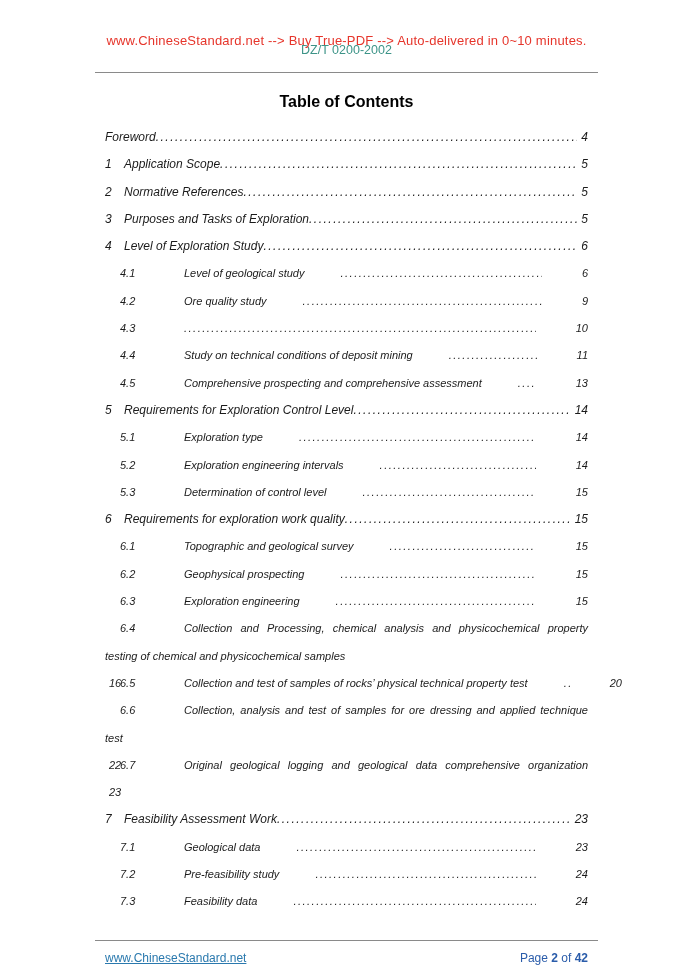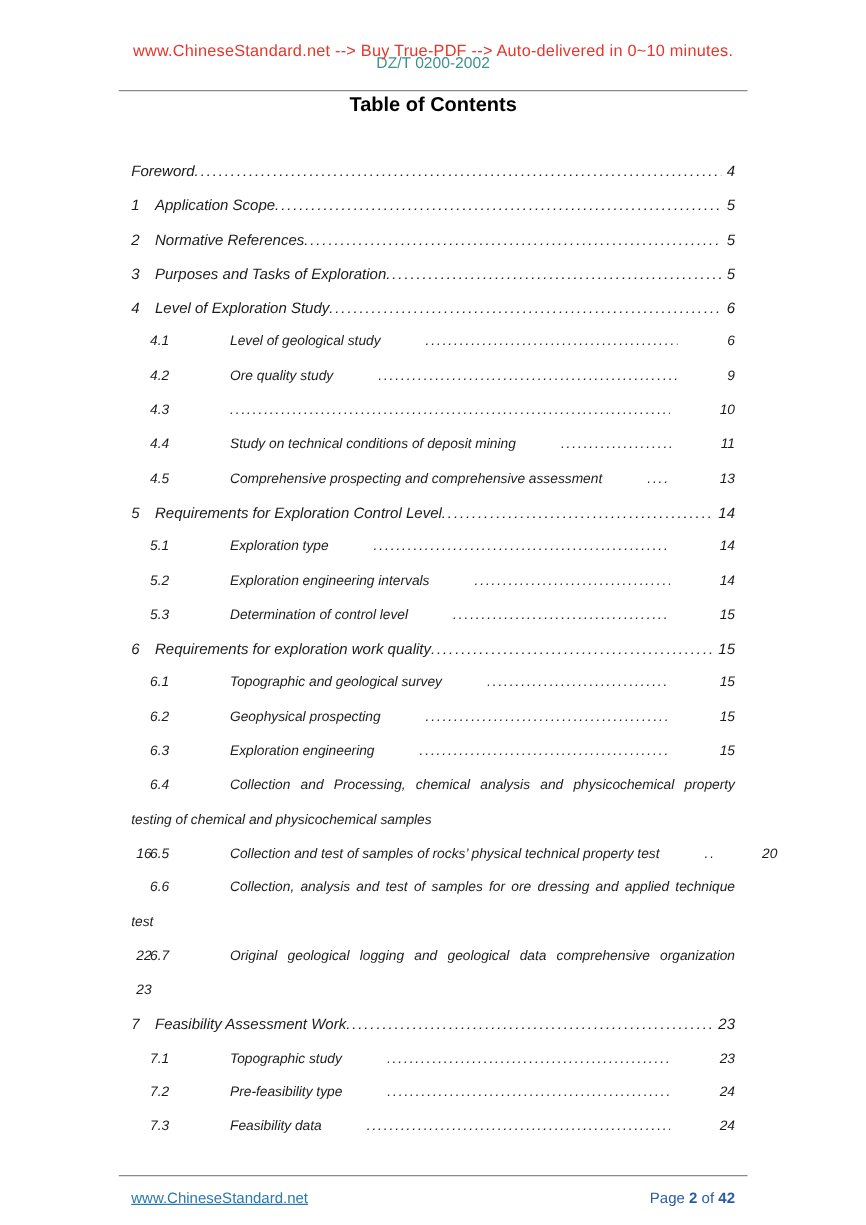--- a/index.html
+++ b/index.html
@@ -23,21 +23,21 @@
     position: absolute; top: 31px; left: 0; width: 100%;
     text-align: center; font-size: 12.5px; color: #3d9488; z-index: 1;
   }
   .rule {
     position: absolute; left: 95px; width: 503px;
     border: none; border-top: 1px solid #8a8a8a; height: 0;
   }
   .rule-top { top: 60px; }
   .rule-bottom { top: 928px; }
   .title {
-    position: absolute; top: 64px; left: 0; width: 100%;
+    position: absolute; top: 81px; left: 0; width: 100%;
     text-align: center; font-size: 16px; font-weight: bold; color: #000;
   }
   .toc {
     position: absolute; top: 112px; left: 105px; width: 483px;
   }
   .toc-line {
     display: flex; align-items: baseline;
     height: 27.3px; line-height: 27.3px; white-space: nowrap; font-style: italic;
   }
   .lvl1 { font-size: 12px; }
@@ -246,28 +246,28 @@
 
     <div class="toc-line lvl1">
       <span class="num">7</span>
       <span class="label">Feasibility Assessment Work</span>
       <span class="dots"></span>
       <span class="page-num">23</span>
     </div>
 
     <div class="toc-line lvl2">
       <span class="num">7.1</span>
-      <span class="label">Topographic study</span>
+      <span class="label">Geological data</span>
       <span class="dots"></span>
       <span class="page-num">23</span>
     </div>
 
     <div class="toc-line lvl2">
       <span class="num">7.2</span>
-      <span class="label">Pre-feasibility type</span>
+      <span class="label">Pre-feasibility study</span>
       <span class="dots"></span>
       <span class="page-num">24</span>
     </div>
 
     <div class="toc-line lvl2">
       <span class="num">7.3</span>
       <span class="label">Feasibility data</span>
       <span class="dots"></span>
       <span class="page-num">24</span>
     </div>

